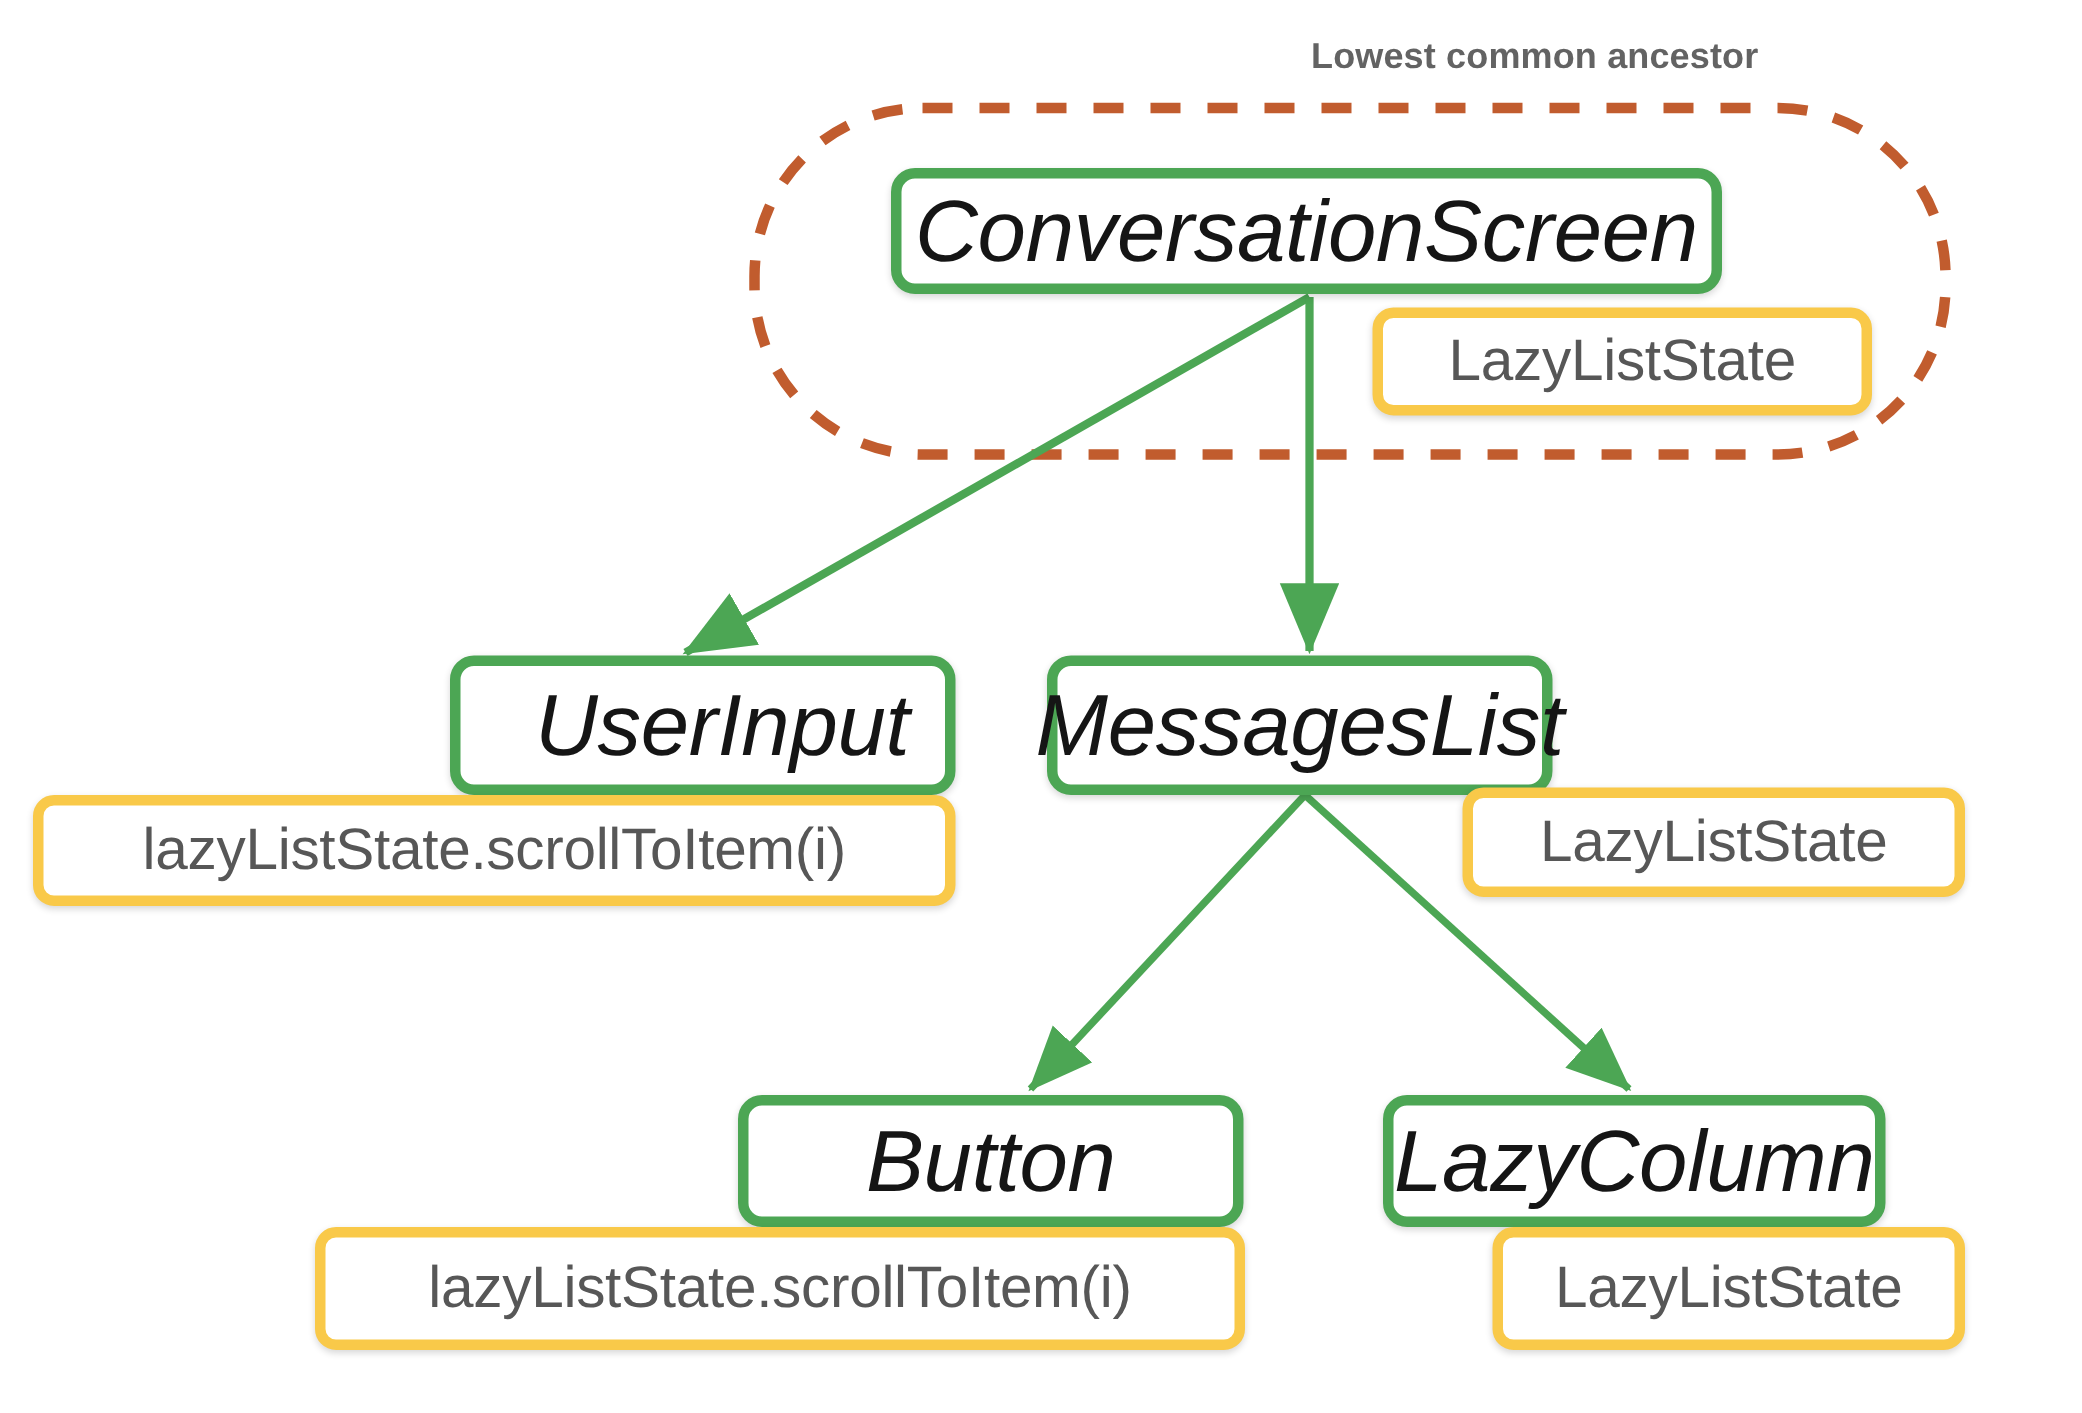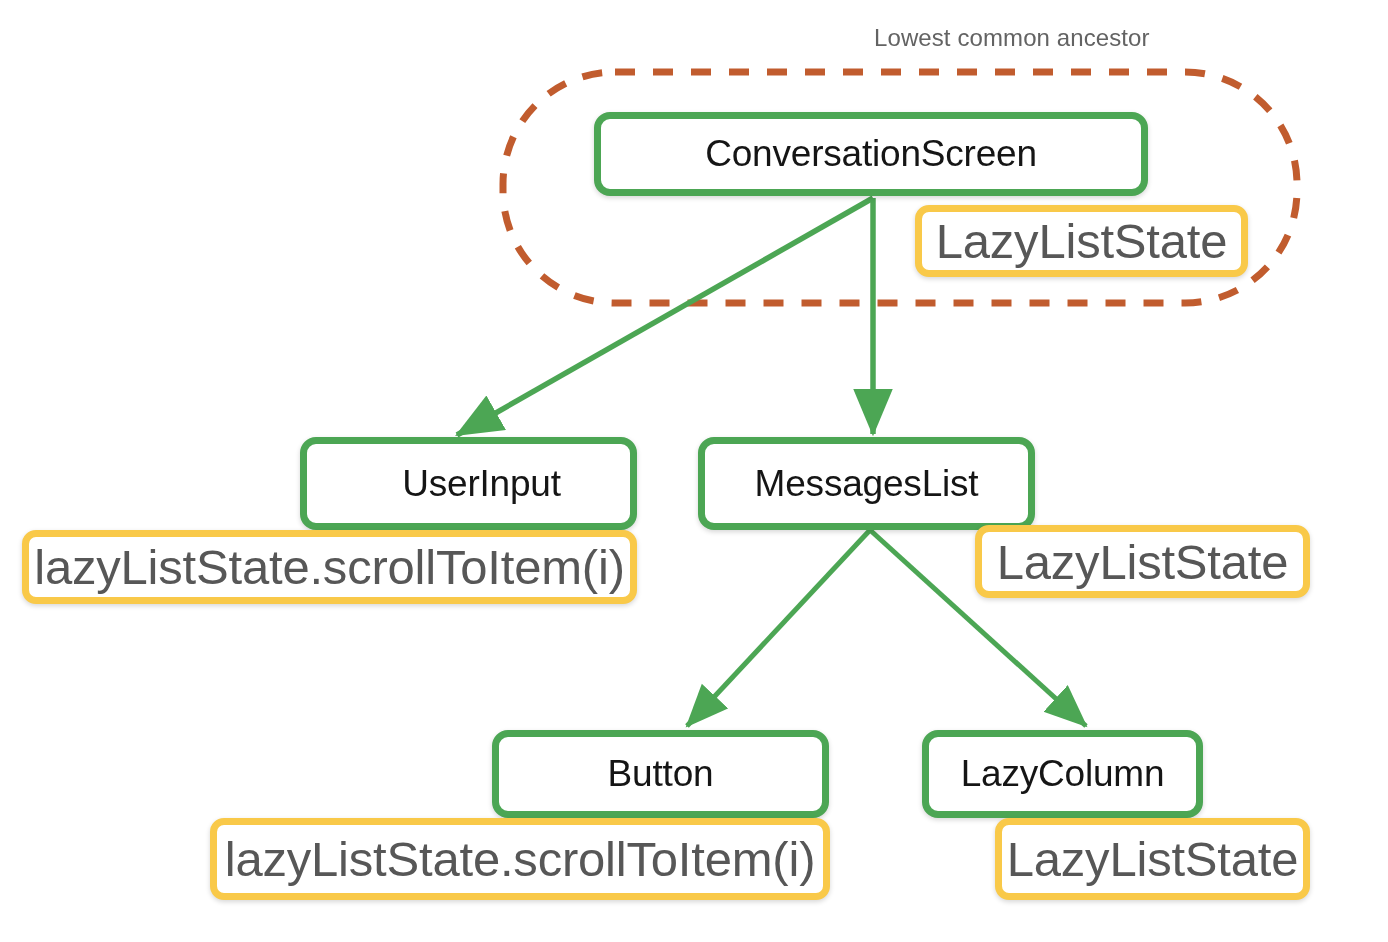--- a/index.html
+++ b/index.html
@@ -37,38 +37,39 @@
     align-items: center;
     justify-content: center;
     white-space: nowrap;
     box-shadow: 0 2px 5px rgba(0,0,0,0.16);
   }
 
   .node.green {
     border: 7px solid #4CA654;
     border-radius: 16px;
     color: #151515;
-    font-size: 37px;
+    font-size: 58px;
     letter-spacing: -0.2px;
     z-index: 3;
+    font-style: italic;
   }
 
   .node.amber {
     border: 7px solid #F9C949;
     border-radius: 14px;
     color: #575757;
-    font-size: 49px;
+    font-size: 39px;
     letter-spacing: -0.2px;
     z-index: 4;
   }
 
   .caption {
     position: absolute;
     font-size: 24px;
-    font-weight: normal;
+    font-weight: bold;
     color: #636363;
     letter-spacing: 0.1px;
     white-space: nowrap;
     z-index: 5;
   }
 </style>
 </head>
 <body>
 
 <div id="canvas">
@@ -94,21 +95,21 @@
   <div class="caption" style="left:874px; top:24px;">Lowest common ancestor</div>
 
   <div class="node green" style="left:594px; top:112px; width:554px; height:84px;">ConversationScreen</div>
 
   <div class="node green" style="left:300px; top:437px; width:337px; height:93px;padding-left:26px;">UserInput</div>
 
   <div class="node green" style="left:492px; top:730px; width:337px; height:88px;">Button</div>
 
   <div class="node green" style="left:698px; top:437px; width:337px; height:93px;">MessagesList</div>
 
-  <div class="node green" style="left:922px; top:730px; width:281px; height:88px;">LazyColumn</div>
+  <div class="node green" style="left:922px; top:730px; width:335px; height:88px;">LazyColumn</div>
 
   <div class="node amber" style="left:915px; top:205px; width:333px; height:72px;">LazyListState</div>
 
   <div class="node amber" style="left:22px; top:530px; width:615px; height:74px;">lazyListState.scrollToItem(i)</div>
 
   <div class="node amber" style="left:975px; top:525px; width:335px; height:73px;">LazyListState</div>
 
   <div class="node amber" style="left:210px; top:818px; width:620px; height:82px;">lazyListState.scrollToItem(i)</div>
 
   <div class="node amber" style="left:995px; top:818px; width:315px; height:82px;">LazyListState</div>

